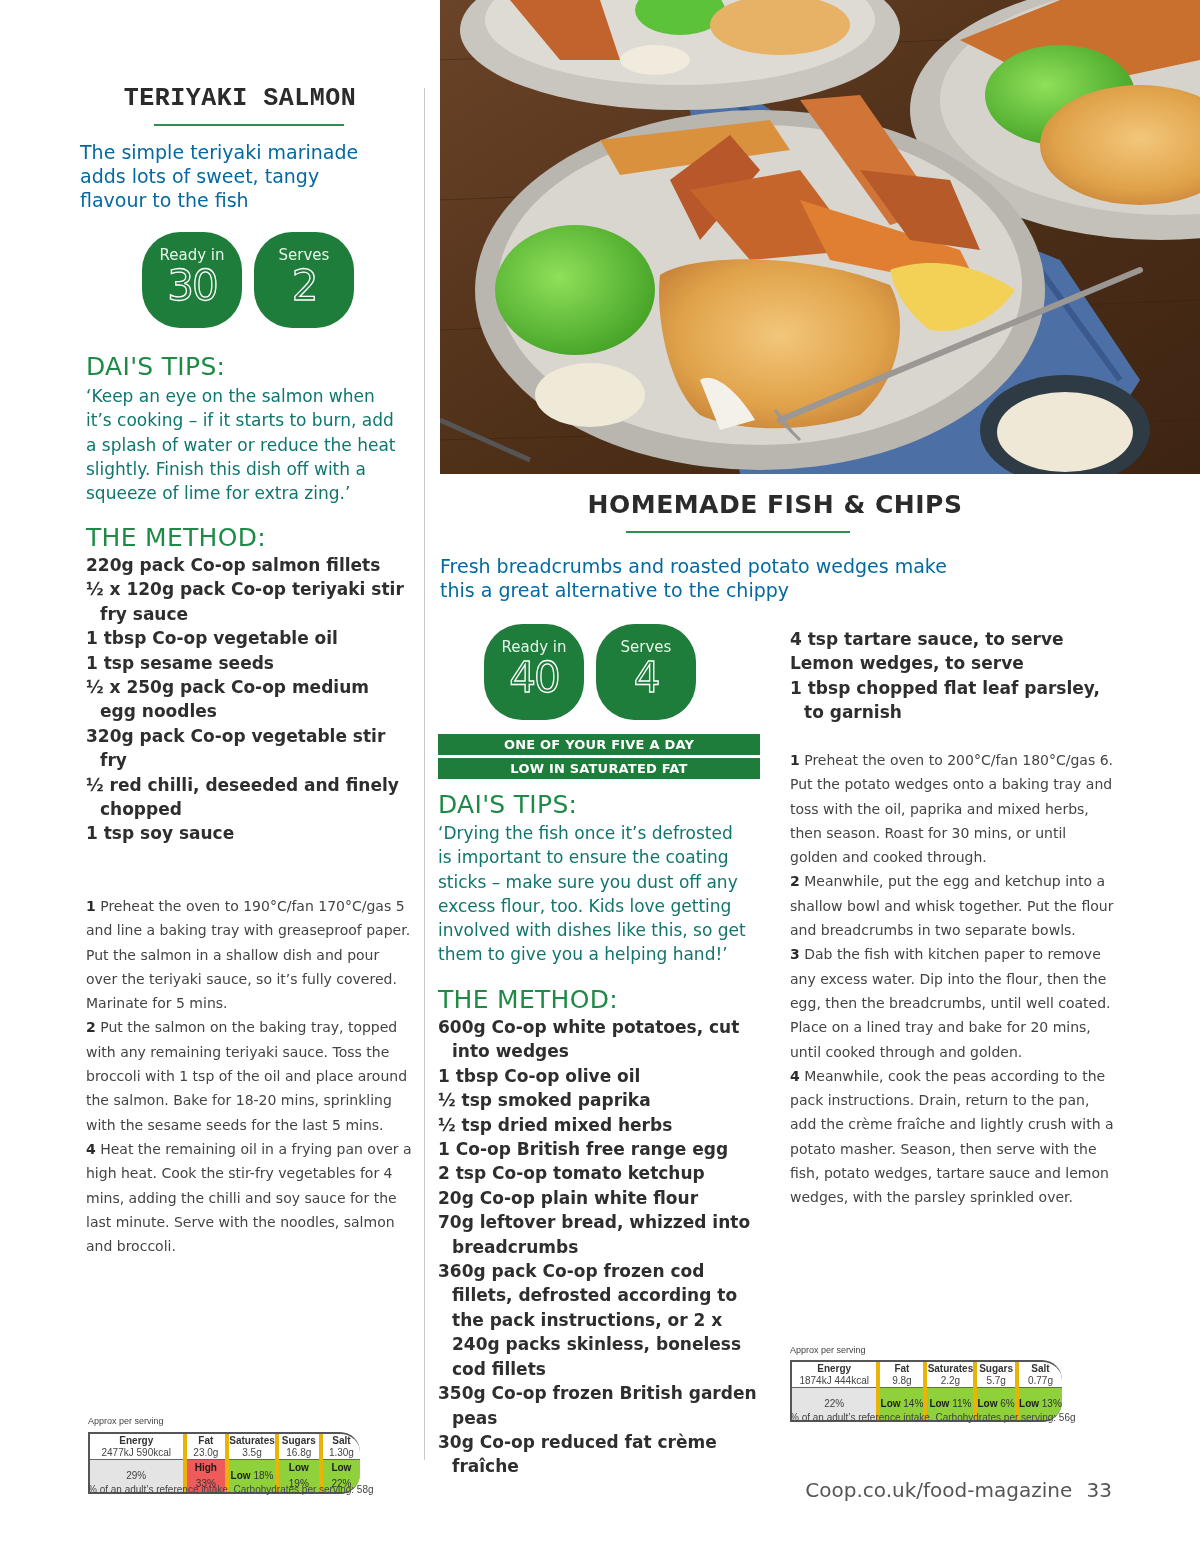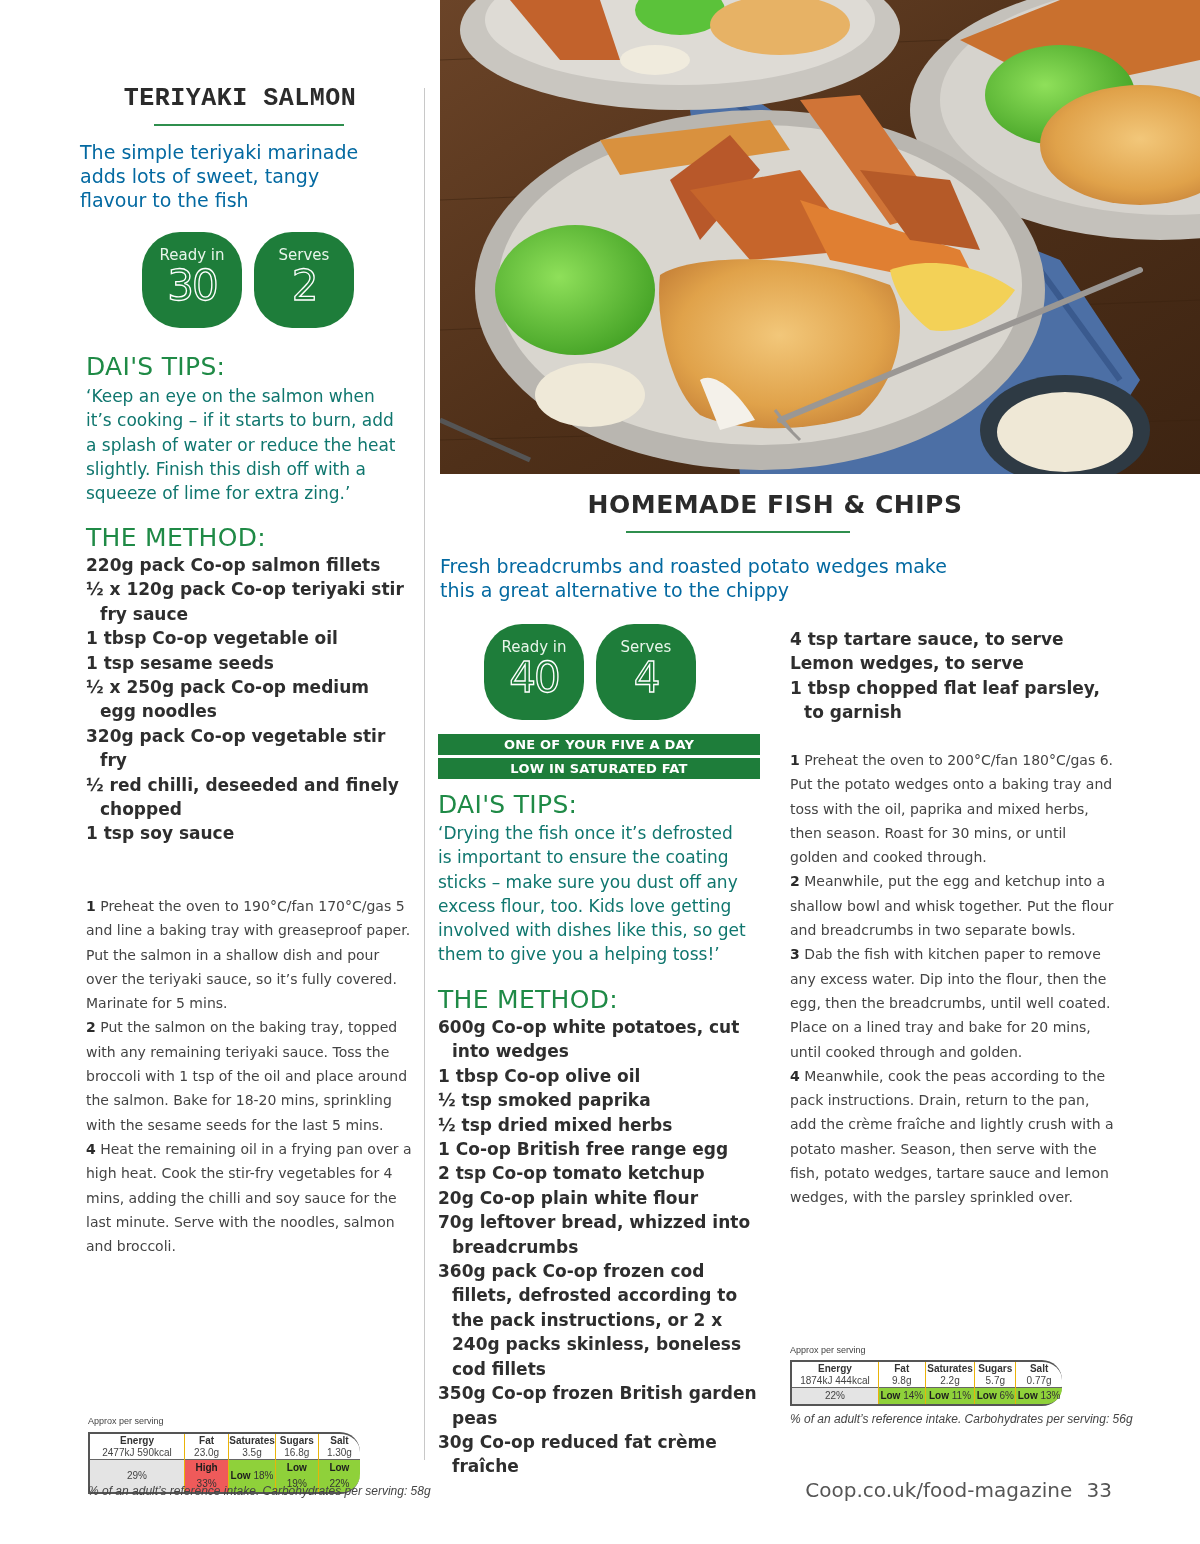--- a/index.html
+++ b/index.html
@@ -25,30 +25,30 @@
   .ing li { list-style: none; padding-left: 14px; text-indent: -14px; }
 
   .method { font-size: 14px; line-height: 24.3px; color: #444; }
   .method p b { color: #2b2b2b; }
 
   .green-bar { position: absolute; left: 438px; width: 322px; height: 21px; background: #1e7d3a; color: #fff; font-size: 13px; font-weight: bold; text-align: center; line-height: 21px; letter-spacing: 0.2px; }
 
   .nut-approx { font-size: 9px; color: #444; font-family: "Liberation Sans", sans-serif; }
   .nut { position: absolute; border: 2px solid #555; border-right: none; border-radius: 0 20px 20px 0; font-family: "Liberation Sans", sans-serif; }
   .nut table { border-collapse: collapse; font-size: 10px; }
-  .nut td { border-right: 1px solid #eab308; text-align: center; padding: 0; line-height: 12px; }
+  .nut td { border-right: 4px solid #eab308; text-align: center; padding: 0; line-height: 12px; }
   .nut .hd td { padding-top: 1px; font-weight: bold; color: #333; }
   .nut .vals td { color: #444; }
-  .nut .pct td { border-top: 1px solid #666; height: 16px; line-height: 16px; text-align: center; }
+  .nut .pct td { border-top: 1px solid #666; height: 32px; line-height: 16px; text-align: center; }
   .nut .pct .grey { background: #e4e4e4; color: #444; }
   .nut .pct .low { background: #8fd13a; color: #333; }
   .nut .pct .high { background: #ef5a5a; color: #333; }
   .nut .pct b { color: #1d1d1d; }
   .nut .lastcell { border-right: none; }
-  .nut-note { font-size: 12px; color: #444; font-family: "Liberation Sans", sans-serif; font-style: italic; }
+  .nut-note { font-size: 10px; color: #444; font-family: "Liberation Sans", sans-serif; }
 
   .photo { position: absolute; left: 440px; top: 0; width: 760px; height: 474px; overflow: hidden; background: #5a3a22; }
 
   .footer { position: absolute; right: 88px; top: 1478px; font-size: 20px; color: #555; }
 </style>
 </head>
 <body>
 
 <div class="col-divider"></div>
 
@@ -217,21 +217,21 @@
 <div class="green-bar" style="top:734px;">ONE OF YOUR FIVE A DAY</div>
 <div class="green-bar" style="top:758px;">LOW IN SATURATED FAT</div>
 
 <div class="abs section-h" style="left:438px; top:790px;">DAI'S TIPS:</div>
 <div class="abs tip" style="left:438px; top:821px; width:330px;">
   <div>‘Drying the fish once it’s defrosted</div>
   <div>is important to ensure the coating</div>
   <div>sticks – make sure you dust off any</div>
   <div>excess flour, too. Kids love getting</div>
   <div>involved with dishes like this, so get</div>
-  <div>them to give you a helping toss!’</div>
+  <div>them to give you a helping hand!’</div>
 </div>
 
 <div class="abs section-h" style="left:438px; top:985px;">THE METHOD:</div>
 <ul class="abs ing" style="left:438px; top:1015px; width:330px;">
   <li>600g Co-op white potatoes, cut into wedges</li>
   <li>1 tbsp Co-op olive oil</li>
   <li>½ tsp smoked paprika</li>
   <li>½ tsp dried mixed herbs</li>
   <li>1 Co-op British free range egg</li>
   <li>2 tsp Co-op tomato ketchup</li>

